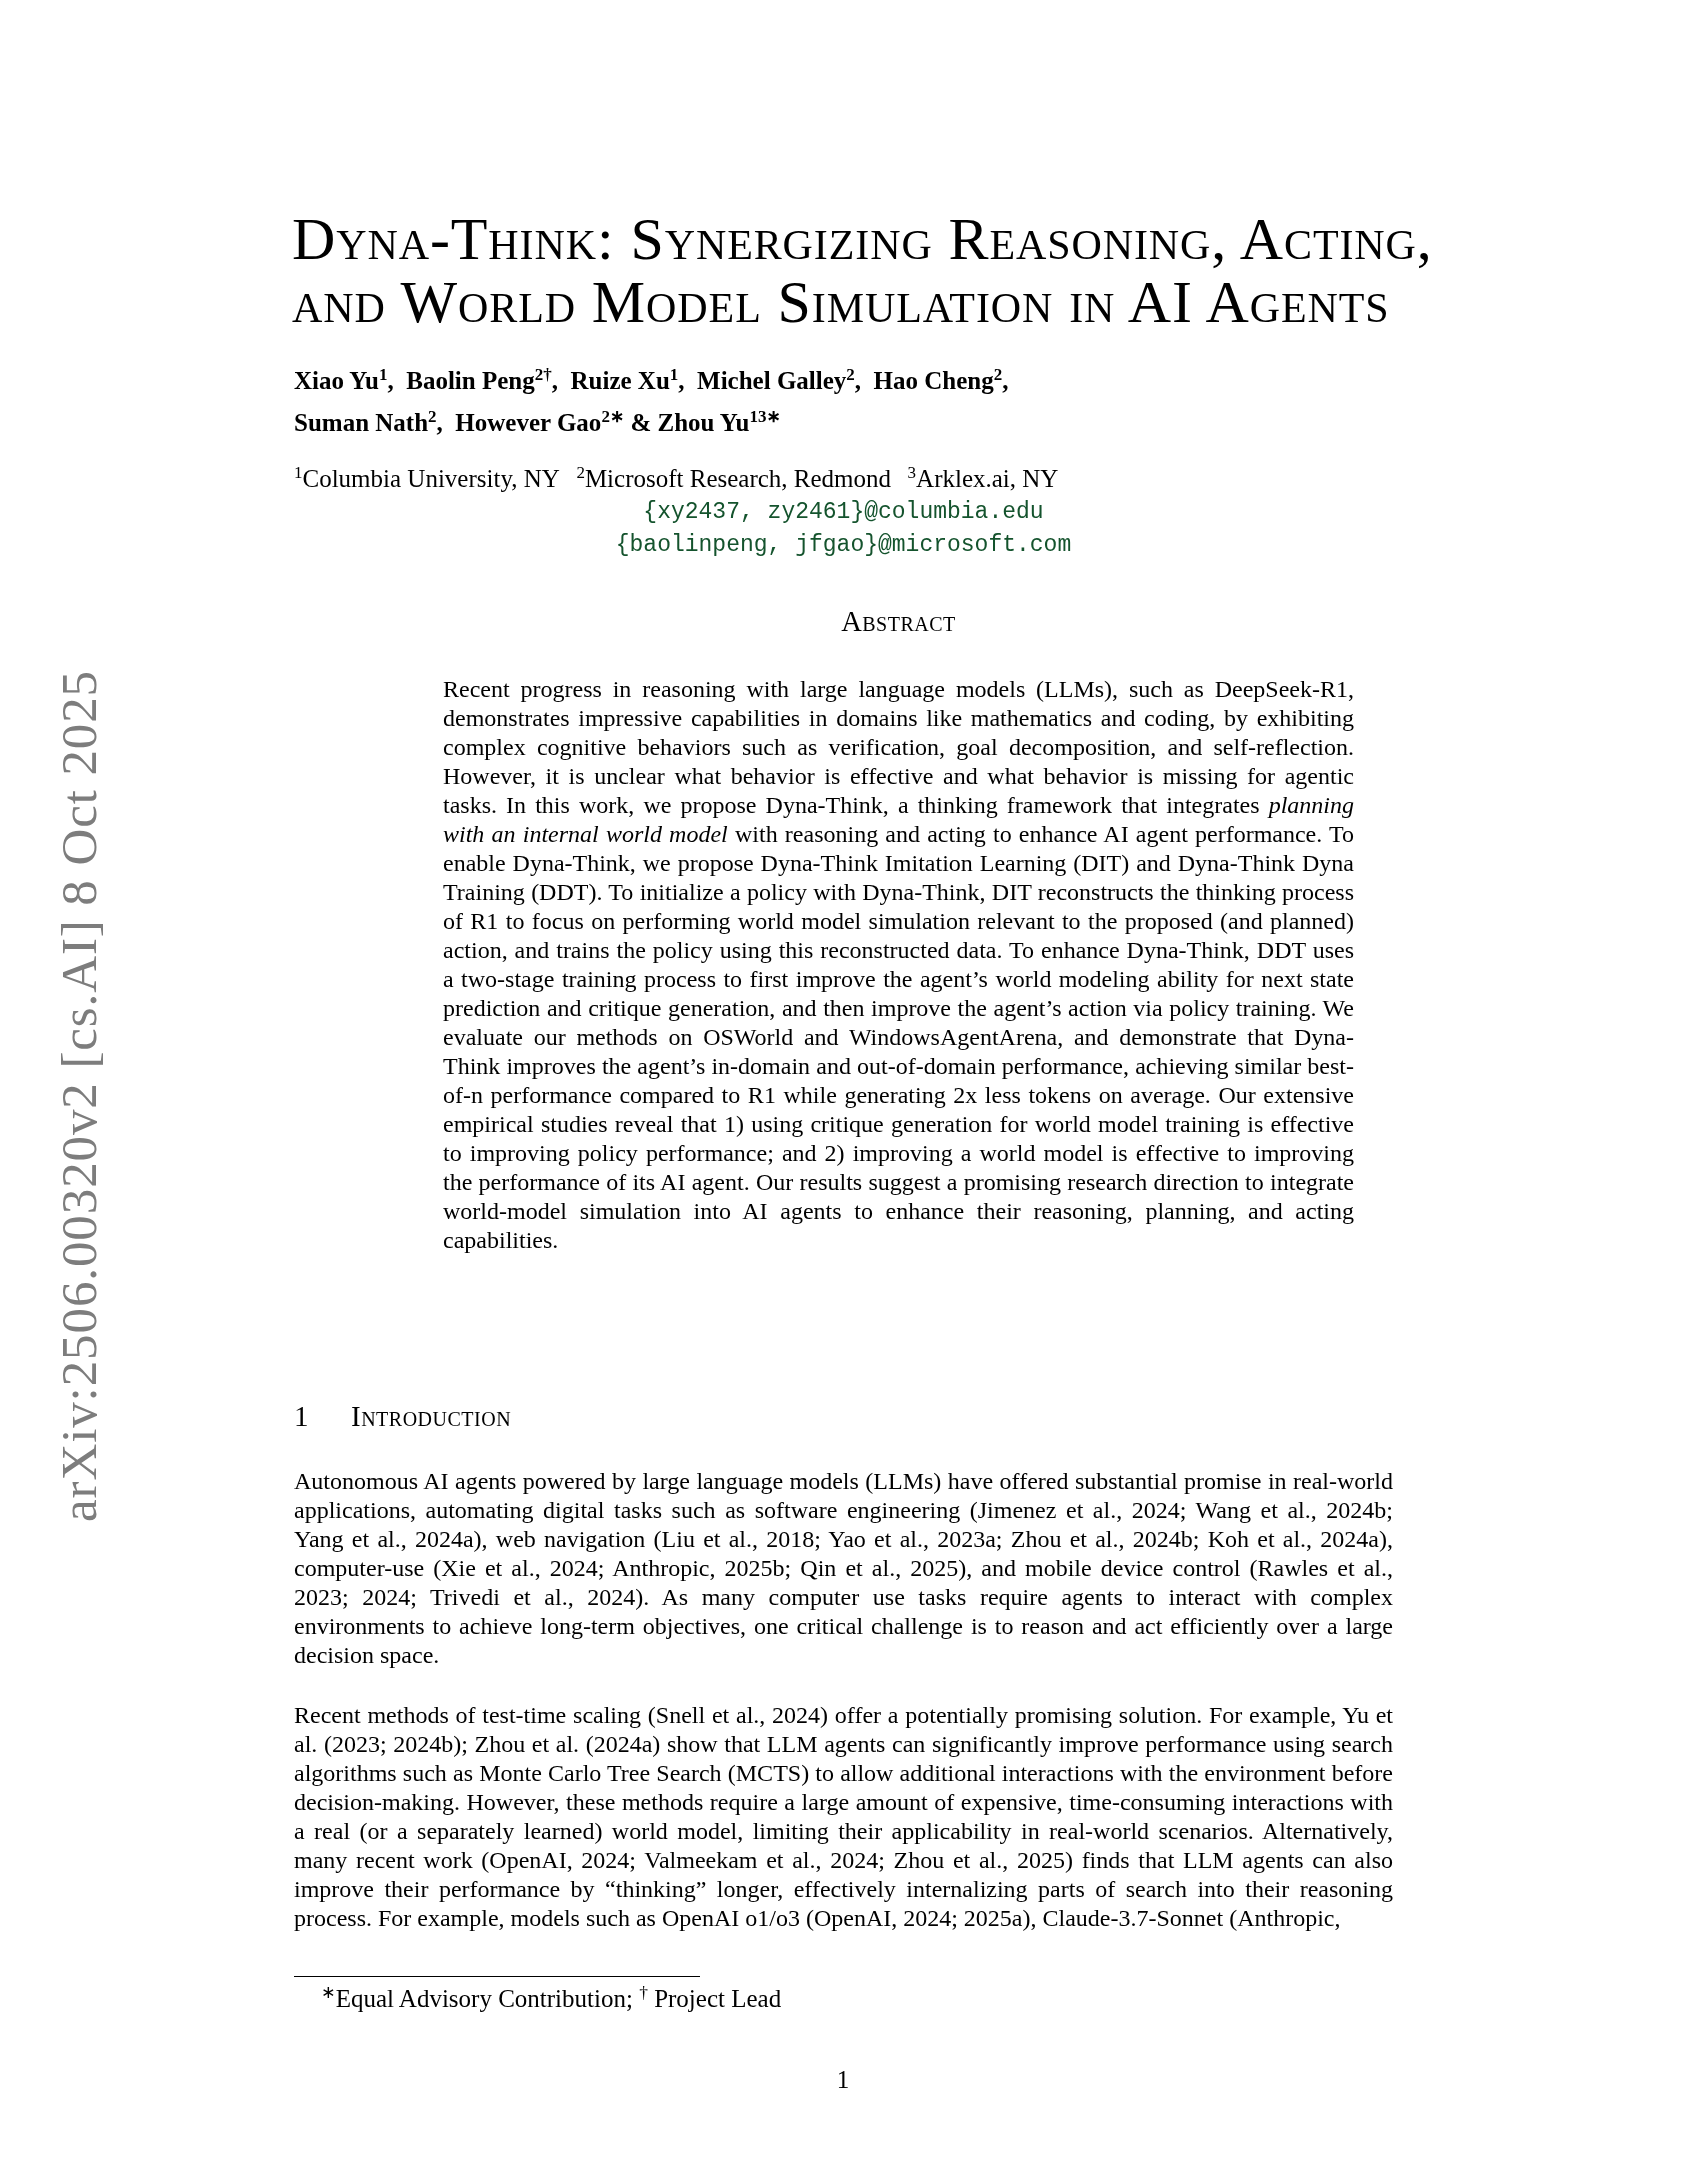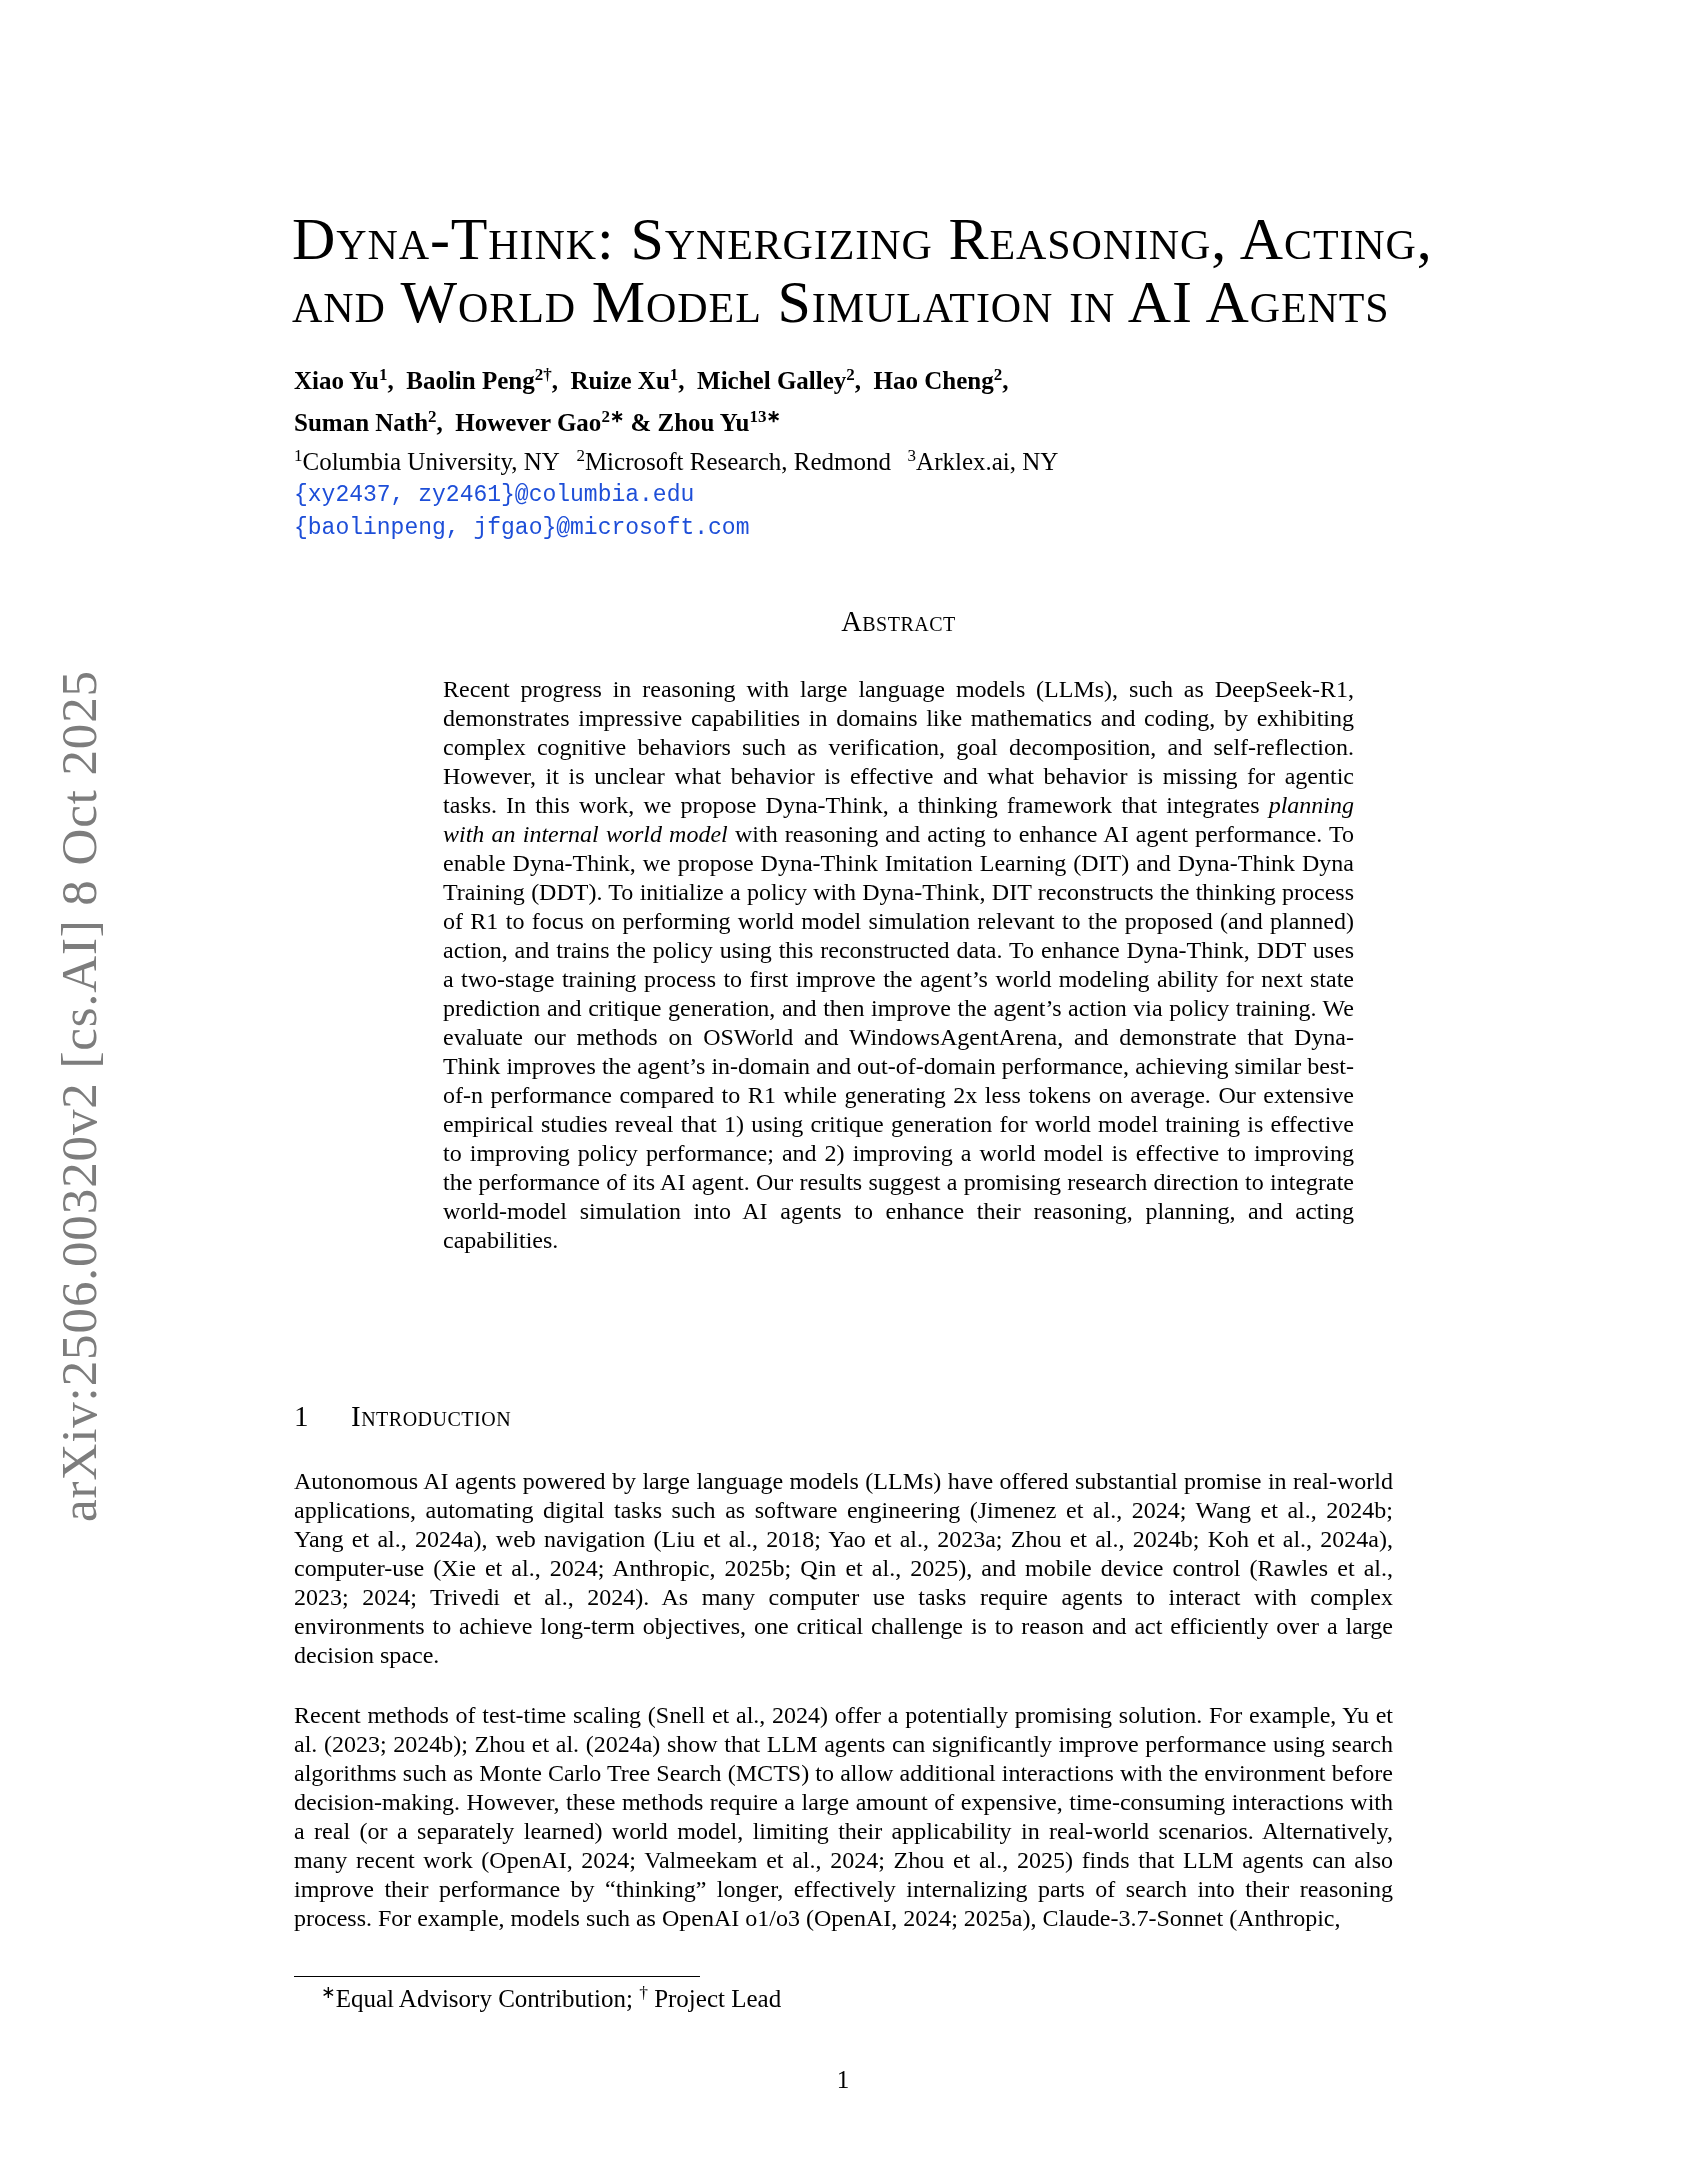--- a/index.html
+++ b/index.html
@@ -63,30 +63,31 @@
     white-space:pre-wrap;
     line-height:42px;
   }
   .authors sup {
     font-size:0.68em;
     line-height:0;
   }
   .affil {
     font-weight:normal;
     line-height:35px;
-    margin-top:0;
+    margin-top:17px;
     white-space:pre-wrap;
   }
   .affil .affil-item { margin-right:16.5px; }
   .email {
     font-family:"Liberation Mono", monospace;
     font-size:23px;
     line-height:33px;
-    color:#1d4ed8;
+    color:#14532d;
     white-space:pre-wrap;
+    text-align:center;
   }
 
   
   .abstract {
     position:absolute;
     left:395px; top:606px;
     width:911px;
     margin-left:48px;
   }
   .abs-heading {

